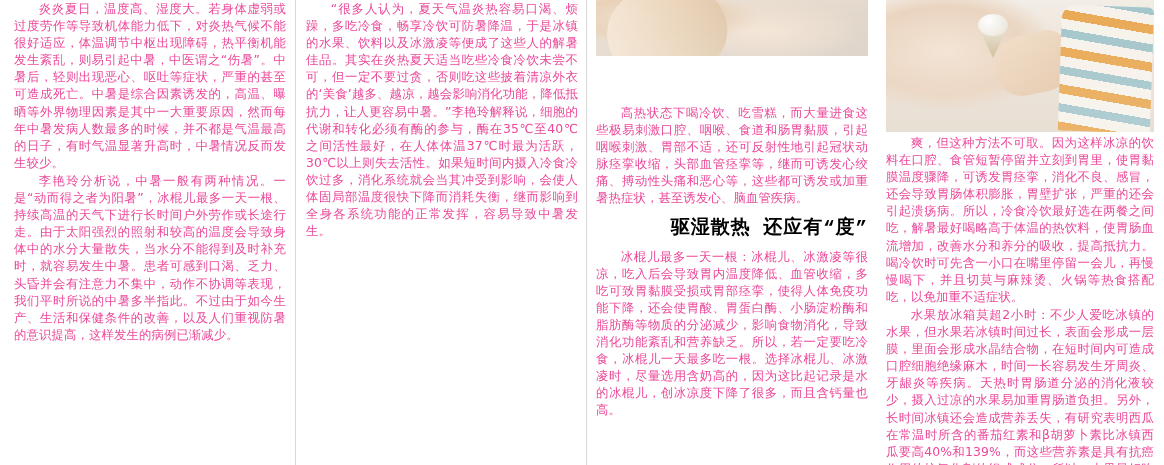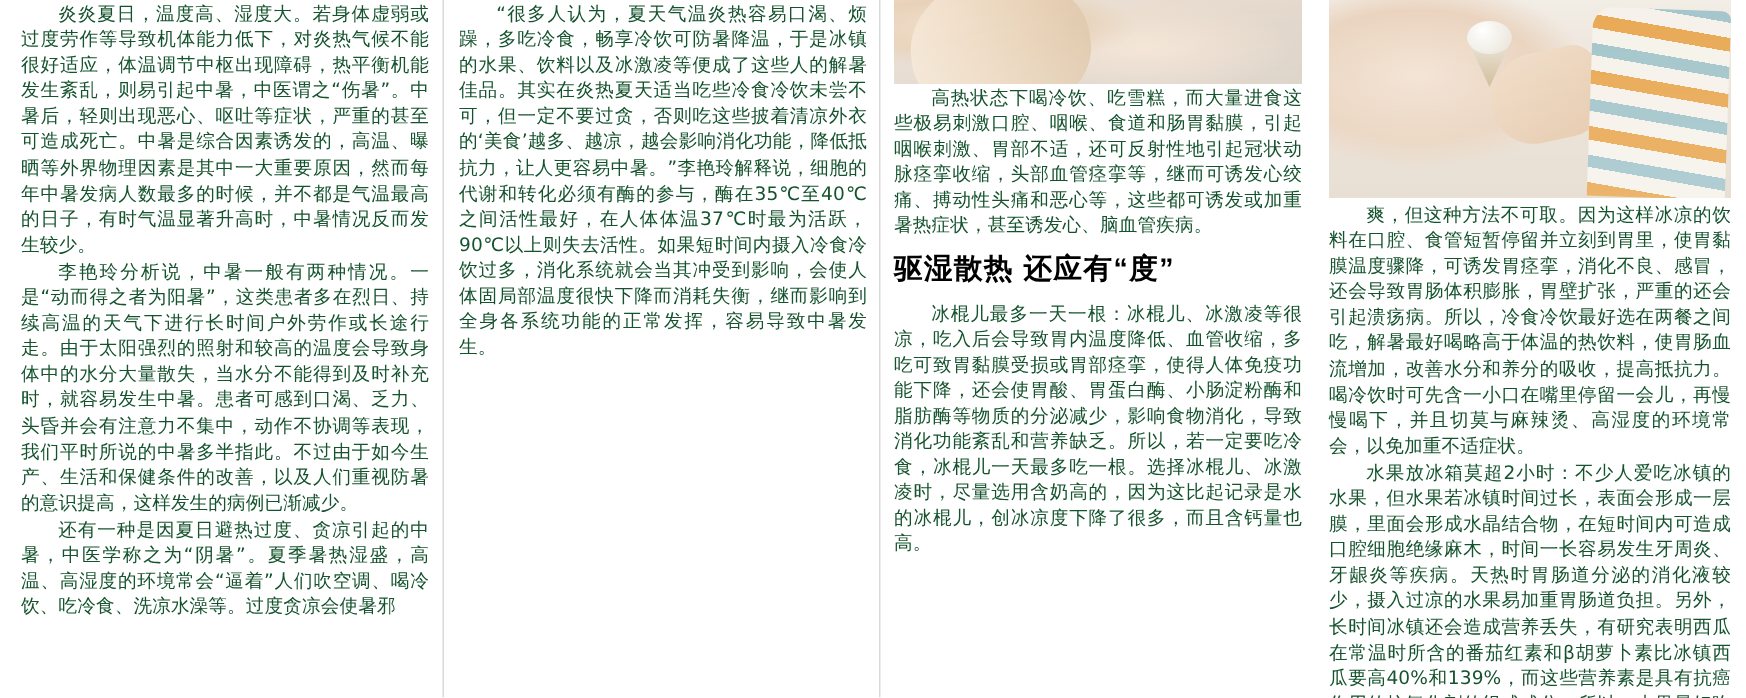--- a/index.html
+++ b/index.html
@@ -41,31 +41,31 @@
   .rule-2 { left: 586px; }
 
   p.para {
     margin: 0 0 1px 0;
     text-indent: 2em;
     font-size: 12.4px;
     line-height: 17.1px;
     text-align: justify;
     text-justify: inter-ideograph;
     letter-spacing: 0.1px;
-    color: #14532d;
+    color: #ec4899;
   }
 
   .headline {
     font-size: 19px;
     font-weight: bold;
-    text-align: left;
+    text-align: right;
     letter-spacing: 1px;
     margin: 7px 0 8px 0;
     color: #000;
-    font-family: Liberation Sans, sans-serif;
+    font-family: Liberation Mono, monospace;
   }
   .photo-top3 {
     position: absolute;
     left: 596px;
     top: 0;
     width: 272px;
     height: 56px;
     overflow: hidden;
   }
   .photo-top4 {
@@ -174,32 +174,31 @@
     <div class="img-girl"></div>
     <div class="arm"></div>
     <div class="stripes"></div>
     <div class="cone"></div>
     <div class="scoop"></div>
     <div class="blur-veil"></div>
   </div>
 
   <div class="col col-1">
     <p class="para">炎炎夏日，温度高、湿度大。若身体虚弱或过度劳作等导致机体能力低下，对炎热气候不能很好适应，体温调节中枢出现障碍，热平衡机能发生紊乱，则易引起中暑，中医谓之“伤暑”。中暑后，轻则出现恶心、呕吐等症状，严重的甚至可造成死亡。中暑是综合因素诱发的，高温、曝晒等外界物理因素是其中一大重要原因，然而每年中暑发病人数最多的时候，并不都是气温最高的日子，有时气温显著升高时，中暑情况反而发生较少。</p>
-    <p class="para">李艳玲分析说，中暑一般有两种情况。一是“动而得之者为阳暑”，这类患者多在烈日、持续高温的天气下进行长时间户外劳作或长途行走。由于太阳强烈的照射和较高的温度会导致身体中的水分大量散失，当水分不能得到及时补充时，就容易发生中暑。患者可感到口渴、乏力、头昏并会有注意力不集中，动作不协调等表现，我们平时所说的中暑多半指此。不过由于如今生产、生活和保健条件的改善，以及人们重视防暑的意识提高，这样发生的病例已渐减少。</p>
-    <p class="para">还有一种是因夏日避热过度、贪凉引起的中暑，中医学称之为“阴暑”。夏季暑热湿盛，高温、高湿度的环境常会“逼着”人们吹空调、喝冷饮、吃冷食、洗凉水澡等。过度贪凉会使暑邪</p>
+    <p class="para">李艳玲分析说，中暑一般有两种情况。一是“动而得之者为阳暑”，冰棍儿最多一天一根、持续高温的天气下进行长时间户外劳作或长途行走。由于太阳强烈的照射和较高的温度会导致身体中的水分大量散失，当水分不能得到及时补充时，就容易发生中暑。患者可感到口渴、乏力、头昏并会有注意力不集中，动作不协调等表现，我们平时所说的中暑多半指此。不过由于如今生产、生活和保健条件的改善，以及人们重视防暑的意识提高，这样发生的病例已渐减少。</p>
   </div>
 
   <div class="col col-2">
-    <p class="para">“很多人认为，夏天气温炎热容易口渴、烦躁，多吃冷食，畅享冷饮可防暑降温，于是冰镇的水果、饮料以及冰激凌等便成了这些人的解暑佳品。其实在炎热夏天适当吃些冷食冷饮未尝不可，但一定不要过贪，否则吃这些披着清凉外衣的‘美食’越多、越凉，越会影响消化功能，降低抵抗力，让人更容易中暑。”李艳玲解释说，细胞的代谢和转化必须有酶的参与，酶在35℃至40℃之间活性最好，在人体体温37℃时最为活跃，90℃以上则失去活性。如果短时间内摄入冷食冷饮过多，消化系统就会当其冲受到影响，会使人体固局部温度很快下降而消耗失衡，继而影响到全身各系统功能的正常发挥，容易导致中暑发生。</p>
-  </div>
-
-  <div class="col col-3" style="padding-top:56px;">
+    <p class="para">“很多人认为，夏天气温炎热容易口渴、烦躁，多吃冷食，畅享冷饮可防暑降温，于是冰镇的水果、饮料以及冰激凌等便成了这些人的解暑佳品。其实在炎热夏天适当吃些冷食冷饮未尝不可，但一定不要过贪，否则吃这些披着清凉外衣的‘美食’越多、越凉，越会影响消化功能，降低抵抗力，让人更容易中暑。”李艳玲解释说，细胞的代谢和转化必须有酶的参与，酶在35℃至40℃之间活性最好，在人体体温37℃时最为活跃，30℃以上则失去活性。如果短时间内摄入冷食冷饮过多，消化系统就会当其冲受到影响，会使人体固局部温度很快下降而消耗失衡，继而影响到全身各系统功能的正常发挥，容易导致中暑发生。</p>
+  </div>
+
+  <div class="col col-3" style="padding-top:56px;margin-top:48px;">
     <p class="para">高热状态下喝冷饮、吃雪糕，而大量进食这些极易刺激口腔、咽喉、食道和肠胃黏膜，引起咽喉刺激、胃部不适，还可反射性地引起冠状动脉痉挛收缩，头部血管痉挛等，继而可诱发心绞痛、搏动性头痛和恶心等，这些都可诱发或加重暑热症状，甚至诱发心、脑血管疾病。</p>
     <h2 class="headline">驱湿散热 还应有“度”</h2>
     <p class="para">冰棍儿最多一天一根：冰棍儿、冰激凌等很凉，吃入后会导致胃内温度降低、血管收缩，多吃可致胃黏膜受损或胃部痉挛，使得人体免疫功能下降，还会使胃酸、胃蛋白酶、小肠淀粉酶和脂肪酶等物质的分泌减少，影响食物消化，导致消化功能紊乱和营养缺乏。所以，若一定要吃冷食，冰棍儿一天最多吃一根。选择冰棍儿、冰激凌时，尽量选用含奶高的，因为这比起记录是水的冰棍儿，创冰凉度下降了很多，而且含钙量也高。</p>
   </div>
 
   <div class="col col-4" style="padding-top:134px;">
-    <p class="para">爽，但这种方法不可取。因为这样冰凉的饮料在口腔、食管短暂停留并立刻到胃里，使胃黏膜温度骤降，可诱发胃痉挛，消化不良、感冒，还会导致胃肠体积膨胀，胃壁扩张，严重的还会引起溃疡病。所以，冷食冷饮最好选在两餐之间吃，解暑最好喝略高于体温的热饮料，使胃肠血流增加，改善水分和养分的吸收，提高抵抗力。喝冷饮时可先含一小口在嘴里停留一会儿，再慢慢喝下，并且切莫与麻辣烫、高湿度的环境常会，以免加重不适症状。</p>
+    <p class="para">爽，但这种方法不可取。因为这样冰凉的饮料在口腔、食管短暂停留并立刻到胃里，使胃黏膜温度骤降，可诱发胃痉挛，消化不良、感冒，还会导致胃肠体积膨胀，胃壁扩张，严重的还会引起溃疡病。所以，冷食冷饮最好选在两餐之间吃，解暑最好喝略高于体温的热饮料，使胃肠血流增加，改善水分和养分的吸收，提高抵抗力。喝冷饮时可先含一小口在嘴里停留一会儿，再慢慢喝下，并且切莫与麻辣烫、火锅等热食搭配吃，以免加重不适症状。</p>
     <p class="para">水果放冰箱莫超2小时：不少人爱吃冰镇的水果，但水果若冰镇时间过长，表面会形成一层膜，里面会形成水晶结合物，在短时间内可造成口腔细胞绝缘麻木，时间一长容易发生牙周炎、牙龈炎等疾病。天热时胃肠道分泌的消化液较少，摄入过凉的水果易加重胃肠道负担。另外，长时间冰镇还会造成营养丢失，有研究表明西瓜在常温时所含的番茄红素和β胡萝卜素比冰镇西瓜要高40%和139%，而这些营养素是具有抗癌作用的抗氧化剂的组成成分。所以，水果最好吃新鲜的，冰镇要在两个小时以内，以保存营养物质并减少对胃肠的伤害。</p>
   </div>
 
 </div>
 
 </body></html>

